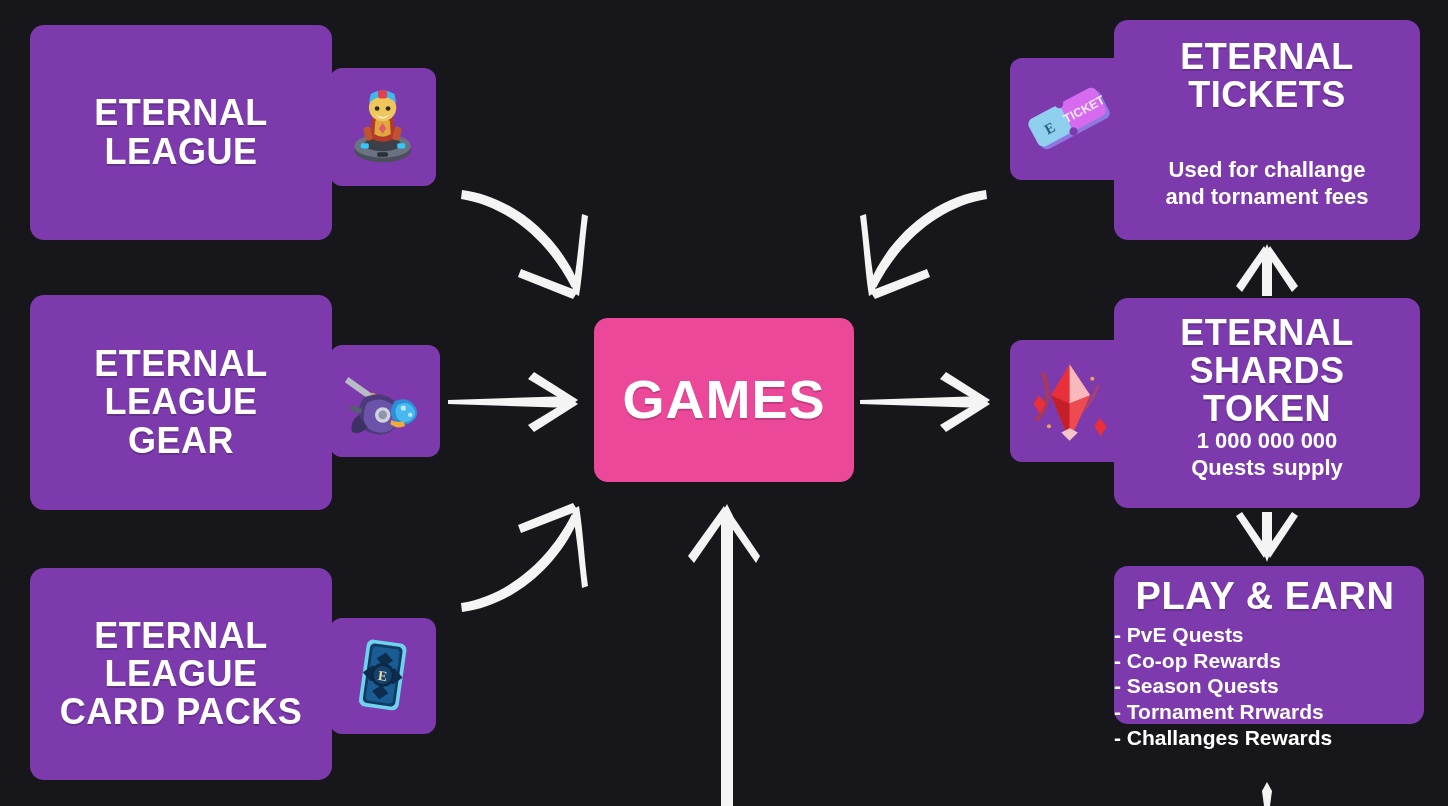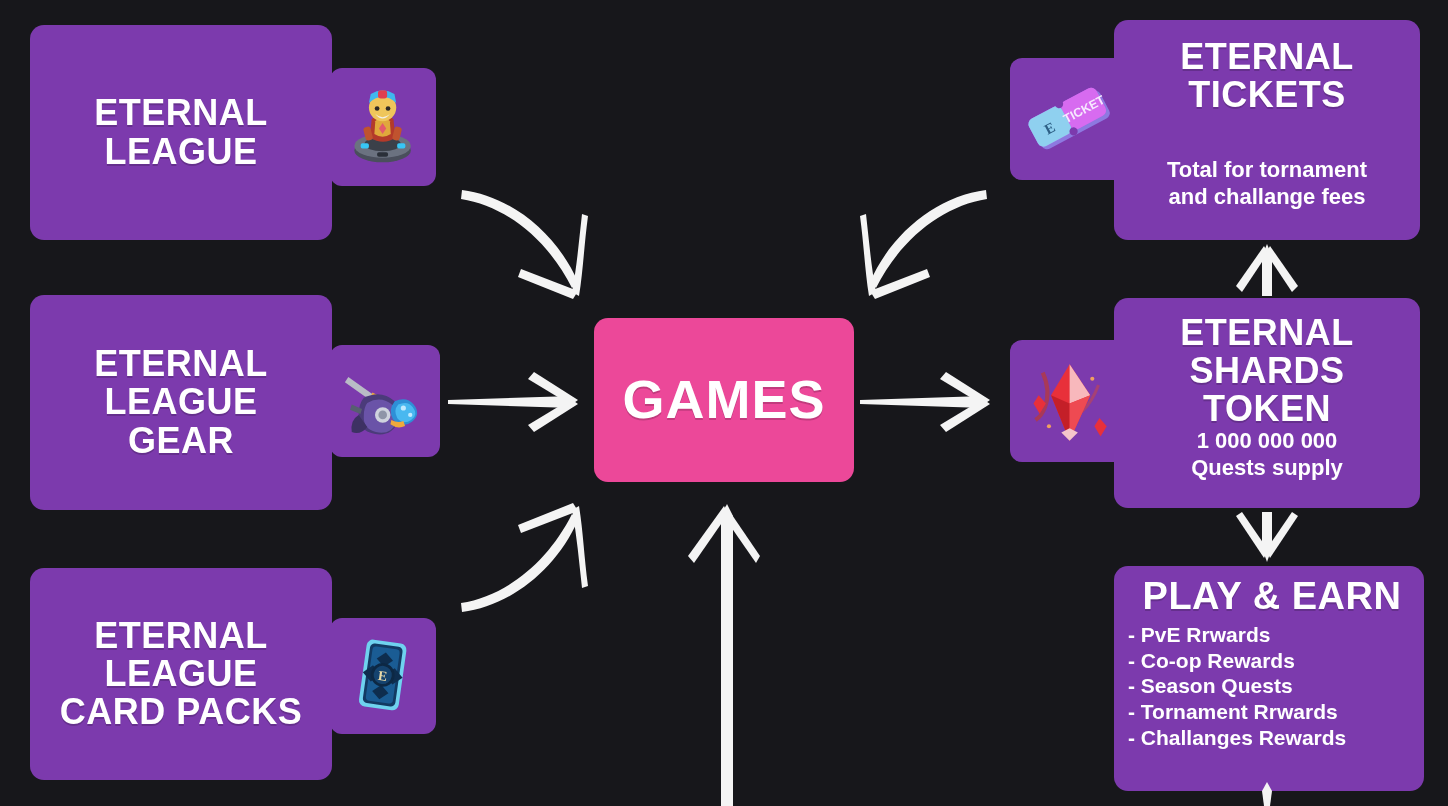--- a/index.html
+++ b/index.html
@@ -57,22 +57,22 @@
 
   
   .right-card { width: 306px; left: 1114px; }
   #card-tickets { top: 20px;  height: 220px; padding: 14px 10px 16px; justify-content: flex-start; }
   #card-tickets .title { font-size: 36px; margin-top: 4px; }
   #card-tickets .sub   { font-size: 22px; margin-top: auto; margin-bottom: 14px; }
   #card-shards  { top: 298px; height: 210px; padding: 12px 10px; justify-content: flex-start; }
   #card-shards .title { font-size: 36px; margin-top: 4px; }
   #card-shards .sub   { font-size: 22px; }
   #card-play {
-    top: 566px; height: 225px; left: 1114px; width: 310px;
-    align-items: flex-start; padding: 10px 8px 10px 14px; justify-content: flex-start;
+    top: 566px; height: 158px; left: 1114px; width: 310px;
+    align-items: flex-start; padding: 10px 8px 10px 0; justify-content: flex-start;
   }
   #card-play .title { font-size: 38px; width: 100%; text-align: center; }
   #card-play ul { list-style: none; margin-top: 6px; }
   #card-play li {
     font-size: 21px; font-weight: 700; line-height: 1.22; text-align: left;
     white-space: nowrap;
   }
 
   #tab-tickets { left: 1010px; top: 58px;  width: 120px; height: 122px; }
   #tab-shards  { left: 1010px; top: 340px; width: 120px; height: 122px; }
@@ -269,41 +269,41 @@
   <div class="card" id="card-games">
     <div class="title">GAMES</div>
   </div>
 
   <div class="card right-card" id="card-tickets">
     <div class="title">
       <div>ETERNAL</div>
       <div>TICKETS</div>
     </div>
     <div class="sub">
-      <div>Total for tornament</div>
-      <div>and challange fees</div>
+      <div>Used for challange</div>
+      <div>and tornament fees</div>
     </div>
   </div>
 
   <div class="card right-card" id="card-shards">
     <div class="title">
       <div>ETERNAL</div>
       <div>SHARDS</div>
       <div>TOKEN</div>
     </div>
     <div class="sub">
       <div>1 000 000 000</div>
       <div>Quests supply</div>
     </div>
   </div>
 
   <div class="card" id="card-play">
     <div class="title">PLAY &amp; EARN</div>
     <ul>
-      <li>- PvE Rrwards</li>
+      <li>- PvE Quests</li>
       <li>- Co-op Rewards</li>
       <li>- Season Quests</li>
       <li>- Tornament Rrwards</li>
       <li>- Challanges Rewards</li>
     </ul>
   </div>
 
 </div>
 
 </body></html>

